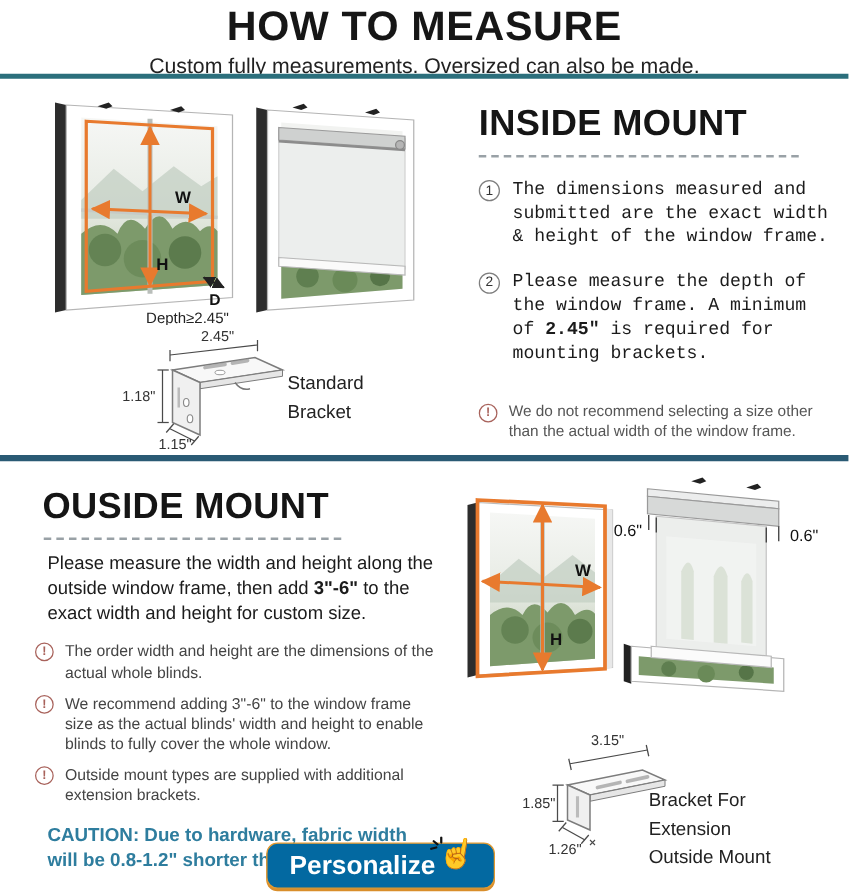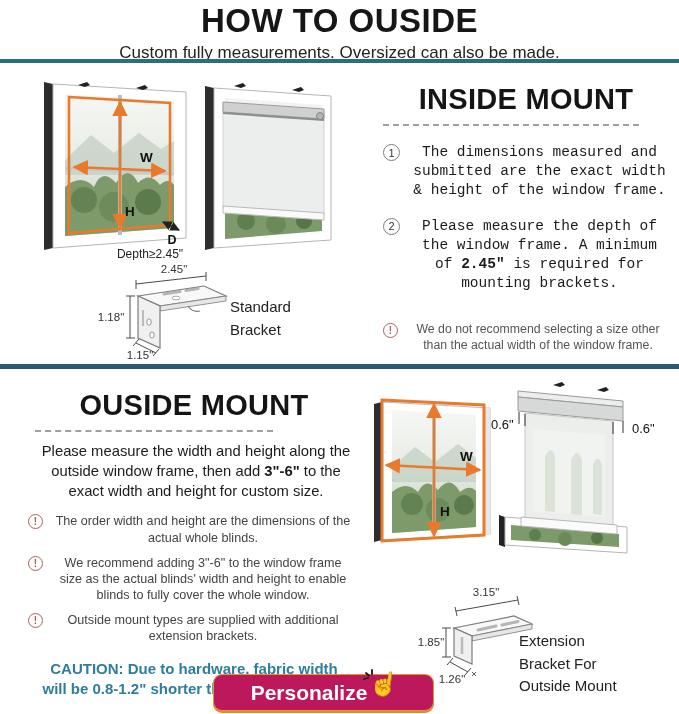--- a/index.html
+++ b/index.html
@@ -9,21 +9,21 @@
 
   
   .header { position:absolute; top:2px; left:0; right:0; text-align:center; }
   .title { font-size:33px; font-weight:700; letter-spacing:.5px; color:#161616; }
   .subtitle { font-size:17px; color:#222; margin-top:3px; }
   .divider { position:absolute; left:0; right:0; }
   .divider-top { top:59px; height:4px; background:#2B6F7C; }
   .divider-mid { top:364px; height:5px; background:#2A5A74; }
 
   
-  .col { position:absolute;text-align:center; }
+  .col { position:absolute; }
   .h2 { font-size:29px; font-weight:700; letter-spacing:.3px; color:#151515; line-height:1.05; }
   .dash-line { border-top:2.5px dashed #99a1a6; margin-top:10px; }
 
   .step { display:flex; gap:10px; margin-top:17px; }
   .num-circle { flex:none; width:17px; height:17px; border:1.3px solid #7e7e7e; border-radius:50%;
     display:flex; align-items:center; justify-content:center; font-size:11px; color:#333; margin-top:1px; }
   .step-text { font-size:14.5px; line-height:1.3; color:#1b1b1b;font-family:Liberation Mono, monospace; }
   .step-text b, .intro b { font-weight:700; }
 
   .note-row { display:flex; gap:9px; }
@@ -33,35 +33,35 @@
   .onote-text { font-size:12.6px; line-height:1.28; color:#444; }
 
   .intro { font-size:14.8px; line-height:1.33; color:#1b1b1b; margin-top:10px; }
   .caution { font-size:15px; font-weight:700; color:#2E7D9E; line-height:1.3; margin-top:15px; }
 
   .bracket-label { font-size:15px; line-height:1.5; color:#222; }
 
   svg text { font-family:"Liberation Sans", sans-serif; }
 
   
-  .cta { position:absolute; left:213px; top:674px; width:221px; height:37px;
-    background:#be185d; border:1px solid #e2992f; border-radius:9px; box-shadow:0 2px 0 #d98e2b;
+  .cta { position:absolute; left:213px; top:674px; width:183px; height:37px;
+    background:#0369a1; border:1px solid #e2992f; border-radius:9px; box-shadow:0 2px 0 #d98e2b;
     color:#fff; font-weight:700; font-size:21px; font-family:"Liberation Sans", sans-serif;
     display:flex; align-items:center; justify-content:center; gap:3px; cursor:pointer; }
   .tap { position:relative; width:26px; height:30px; margin-top:-12px; }
   .hand-glyph { font-size:24px; color:#000; line-height:1; display:inline-block; transform:rotate(10deg); }
   .sparks { position:absolute; left:-7px; top:-3px; }
 </style>
 </head>
 <body>
 
 <div class="page">
 
   <div class="header">
-    <div class="title">HOW TO OUSIDE</div>
+    <div class="title">HOW TO MEASURE</div>
     <div class="subtitle">Custom fully measurements. Oversized can also be made.</div>
   </div>
   <div class="divider divider-top"></div>
 
   <svg class="abs" style="left:36px;top:75px" width="162" height="185" viewBox="0 0 162 185">
     <defs>
       <linearGradient id="skyA" x1="0" y1="0" x2="0" y2="1">
         <stop offset="0" stop-color="#f6f7f5"></stop>
           <stop offset="0.5" stop-color="#e7ebe4"></stop>
           <stop offset="1" stop-color="#bccab2"></stop>
@@ -267,22 +267,22 @@
     <line x1="24" y1="73" x2="33" y2="73" stroke="#4a4a4a" stroke-width="1"></line>
     <text x="13" y="62" text-anchor="middle" font-size="11.5" fill="#333">1.85"</text>
 
     <line x1="32" y1="78" x2="50" y2="88" stroke="#4a4a4a" stroke-width="1"></line>
     <line x1="29" y1="81" x2="35" y2="74" stroke="#4a4a4a" stroke-width="1"></line>
     <line x1="47" y1="91" x2="53" y2="84" stroke="#4a4a4a" stroke-width="1"></line>
     <path d="M54,88 l4,4 m0,-4 l-4,4" stroke="#4a4a4a" stroke-width="0.9" fill="none"></path>
     <text x="34" y="99" text-anchor="middle" font-size="11.5" fill="#333">1.26"</text>
   </svg>
   <div class="abs bracket-label" style="left:519px;top:630px">
+    <div>Bracket For</div>
     <div>Extension</div>
-    <div>Bracket For</div>
     <div>Outside Mount</div>
   </div>
 
   <button class="cta">
     <span>Personalize</span>
     <span class="tap">
       <svg class="sparks" width="14" height="14" viewBox="0 0 14 14">
         <path d="M1,10 L5,9 M3,4 L6,6.5 M9,1 L9,5" stroke="#111" stroke-width="1.8" stroke-linecap="round" fill="none"></path>
       </svg>
       <span class="hand-glyph">☝</span>

